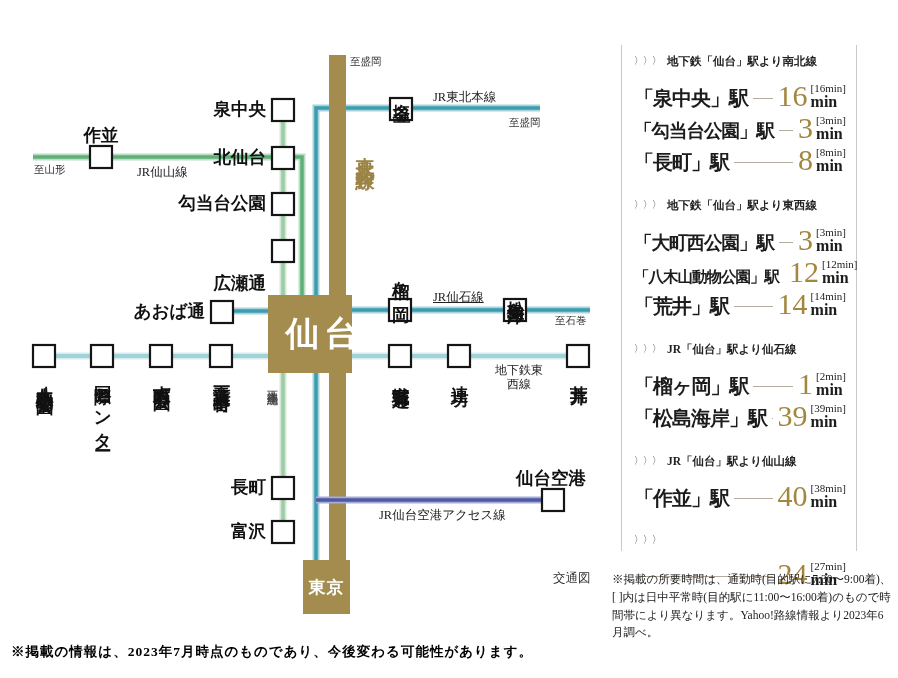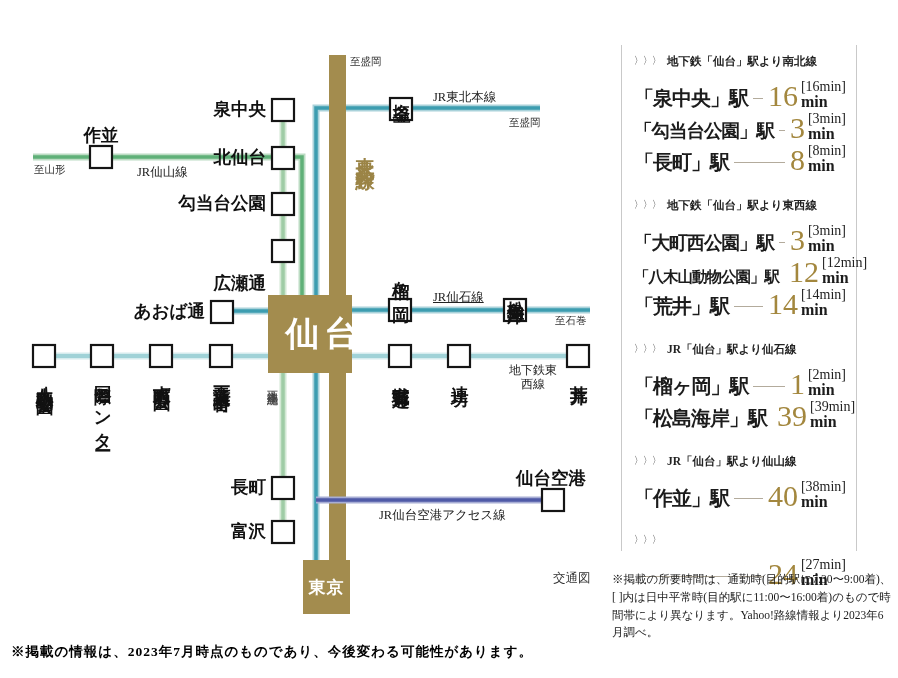--- a/index.html
+++ b/index.html
@@ -34,21 +34,21 @@
   .sec-h{display:flex;align-items:center;gap:6px;margin-bottom:8px;}
   .chev{font-size:9px;letter-spacing:0px;color:#222;transform:scaleY(1.15);}
   .sec-t{font-size:11.5px;font-weight:bold;color:#222;letter-spacing:0px;}
   .row{display:flex;align-items:flex-end;height:32px;}
   .st{font-size:20px;font-weight:bold;letter-spacing:-1px;white-space:nowrap;line-height:1.1;color:#1c1c1c;}
   .st.md{font-size:18.5px;}
   .st.sm{font-size:15.5px;}
   .dash{flex:1;min-width:0;border-top:1px solid #b3ab9c;margin:0 5px 10px 5px;align-self:flex-end;}
   .num{font-size:30px;color:#a3873e;line-height:0.88;font-weight:normal;}
   .mb{display:flex;flex-direction:column;align-items:flex-start;margin-left:3px;}
-  .br{font-size:14px;color:#222;line-height:1;}
+  .br{font-size:11px;color:#222;line-height:1;}
   .un{font-size:16px;font-weight:bold;color:#1c1c1c;line-height:0.95;}
 
   #fn-right{position:absolute;left:612px;top:571px;width:280px;font-size:11.5px;line-height:1.55;color:#1a1a1a;}
   #fn-bottom{position:absolute;left:11px;top:643px;font-size:13.5px;font-weight:bold;color:#000;letter-spacing:1px;}
   #caption{position:absolute;left:553px;top:570px;font-size:12.5px;color:#333;}
 </style>
 </head>
 <body>
 
 <div id="stage">
@@ -142,21 +142,21 @@
   <div class="v-label v-below" style="left:161px;top:372px;">大町西公園</div>
   <div class="v-label v-below" style="left:221px;top:372px;">青葉通一番町</div>
   <div class="v-label v-below" style="left:400px;top:372px;">宮城野通</div>
   <div class="v-label v-below" style="left:459px;top:372px;">連坊</div>
   <div class="v-label v-below" style="left:578px;top:372px;">荒井</div>
 
   <div class="line-label" style="left:137px;top:165px;">JR仙山線</div>
   <div class="line-label" style="left:433px;top:90px;">JR東北本線</div>
   <div class="line-label" style="left:433px;top:290px;text-decoration:underline;">JR仙石線</div>
   <div class="line-label" style="left:379px;top:508px;">JR仙台空港アクセス線</div>
-  <div class="line-label" style="left:508px;top:364px;width:50px;white-space:normal;text-align:center;font-size:12px;">地下鉄東西線</div>
+  <div class="line-label" style="left:494px;top:364px;width:50px;white-space:normal;text-align:center;font-size:12px;">地下鉄東西線</div>
   <div class="namboku-v" style="left:272px;top:381px;">地下鉄南北線</div>
 
   <div class="dir-label" style="left:34px;top:163px;">至山形</div>
   <div class="dir-label" style="left:350px;top:55px;">至盛岡</div>
   <div class="dir-label" style="left:509px;top:116px;">至盛岡</div>
   <div class="dir-label" style="left:555px;top:314px;">至石巻</div>
   <div id="caption">交通図</div>
 
   <div id="panel">
 

